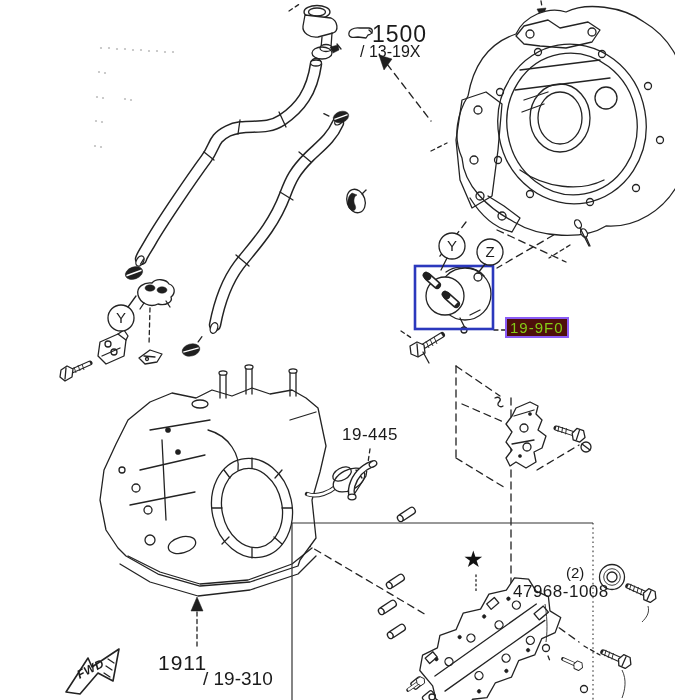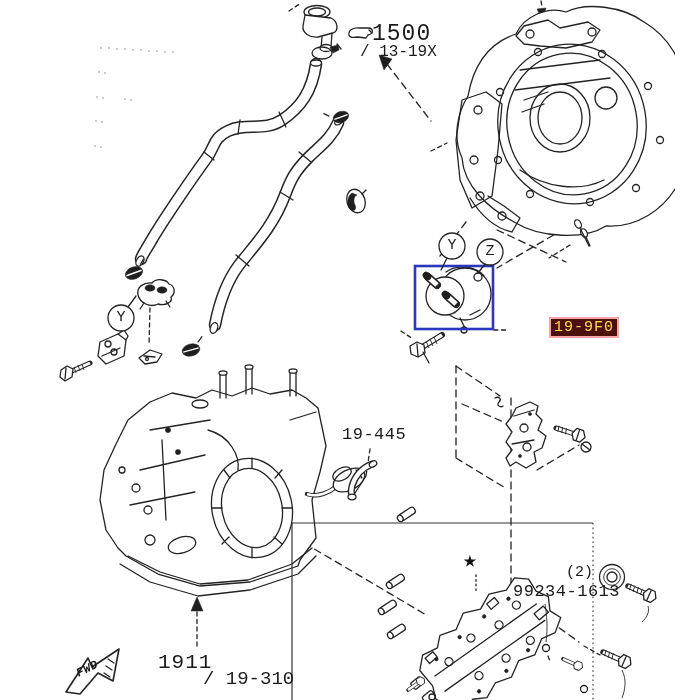--- a/index.html
+++ b/index.html
@@ -1,31 +1,31 @@
 <!DOCTYPE html>
 <html><head>
 <meta charset="utf-8">
 <style>
   html,body{margin:0;padding:0;background:#fff;}
   .stage{position:relative;width:675px;height:700px;background:#ffffff;overflow:hidden;
-         font-family:Liberation Mono, monospace;color:#1c1c1c;}
+         font-family:Liberation Sans, sans-serif;color:#1c1c1c;}
   svg{position:absolute;left:0;top:0;}
   .ln{fill:none;stroke:#232323;stroke-width:1.3;stroke-linecap:round;stroke-linejoin:round;}
   .fl{fill:#ffffff;stroke:#232323;stroke-width:1.3;stroke-linejoin:round;}
   .dk{fill:#1f1f1f;stroke:#1f1f1f;stroke-width:0.5;}
   .thin{fill:none;stroke:#2a2a2a;stroke-width:0.9;}
   .dash{stroke-dasharray:7 5;}
   .dash2{stroke-dasharray:4 3.5;}
   .dot{stroke-dasharray:1.6 3;}
   .lbl{position:absolute;white-space:nowrap;color:#1a1a1a;}
   .big{font-size:23px;letter-spacing:1px;}
   .mid{font-size:17px;letter-spacing:0.5px;}
   .sm{font-size:15px;}
-  .hl{background:#4e100b;border:2px solid #fca5a5;color:#fde047;
-      font-size:15px;line-height:15px;padding:1px 3px;letter-spacing:1px;margin-left:44px;}
+  .hl{background:#4e100b;border:2px solid #8b5cf6;color:#84cc16;
+      font-size:15px;line-height:15px;padding:1px 3px;letter-spacing:1px;}
   .callout{position:absolute;width:16px;text-align:center;font-size:15px;}
   .fwdtxt{position:absolute;font-size:12px;font-weight:bold;font-style:italic;
           transform:rotate(-27deg);letter-spacing:0.5px;}
   .star{position:absolute;font-size:23px;color:#111;}
 </style>
 </head>
 <body>
 
 <div class="stage">
 
@@ -437,21 +437,21 @@
 </svg>
 
 <div class="lbl big" style="left:372px;top:21px;">1500</div>
 <div class="lbl" style="left:360px;top:43px;font-size:16px;">/ 13-19X</div>
 
 <div class="lbl hl" style="left:505px;top:317px;">19-9F0</div>
 
 <div class="lbl mid" style="left:342px;top:425px;">19-445</div>
 
 <div class="lbl sm" style="left:566px;top:564px;">(2)</div>
-<div class="lbl mid" style="left:513px;top:582px;">99234-1613</div>
+<div class="lbl mid" style="left:513px;top:582px;">47968-1008</div>
 
 <div class="lbl" style="left:158px;top:651px;font-size:21px;letter-spacing:1px;">1911</div>
 <div class="lbl" style="left:203px;top:668px;font-size:19px;">/ 19-310</div>
 
 <div class="callout" style="left:113px;top:309px;">Y</div>
 <div class="callout" style="left:444px;top:237px;">Y</div>
 <div class="callout" style="left:482px;top:243px;">Z</div>
 
 <div class="fwdtxt" style="left:76px;top:662px;">FWD</div>
 <div class="star" style="left:463px;top:546px;">★</div>

